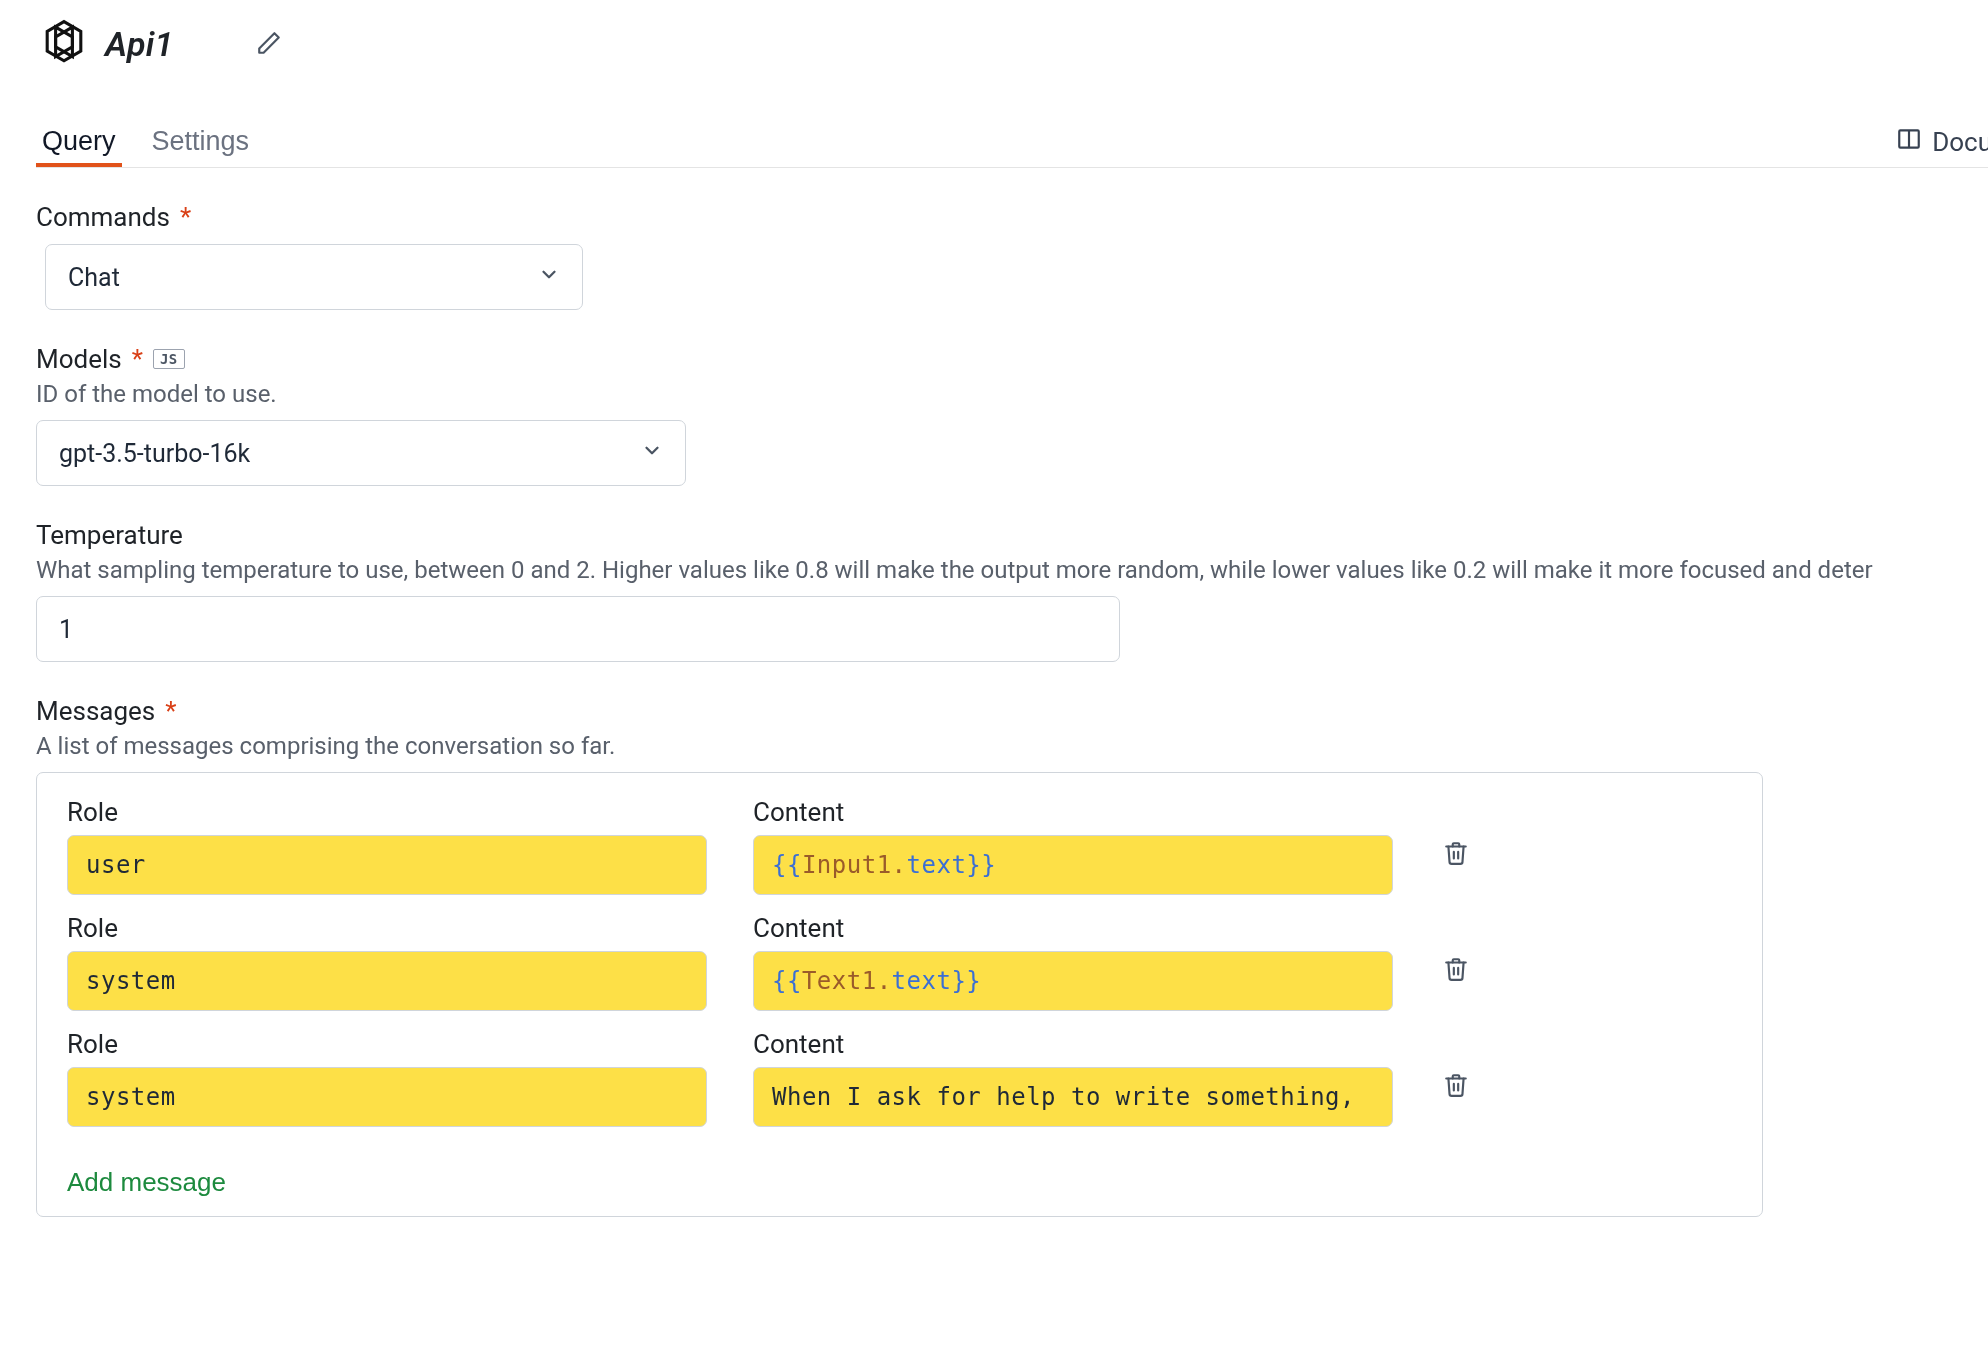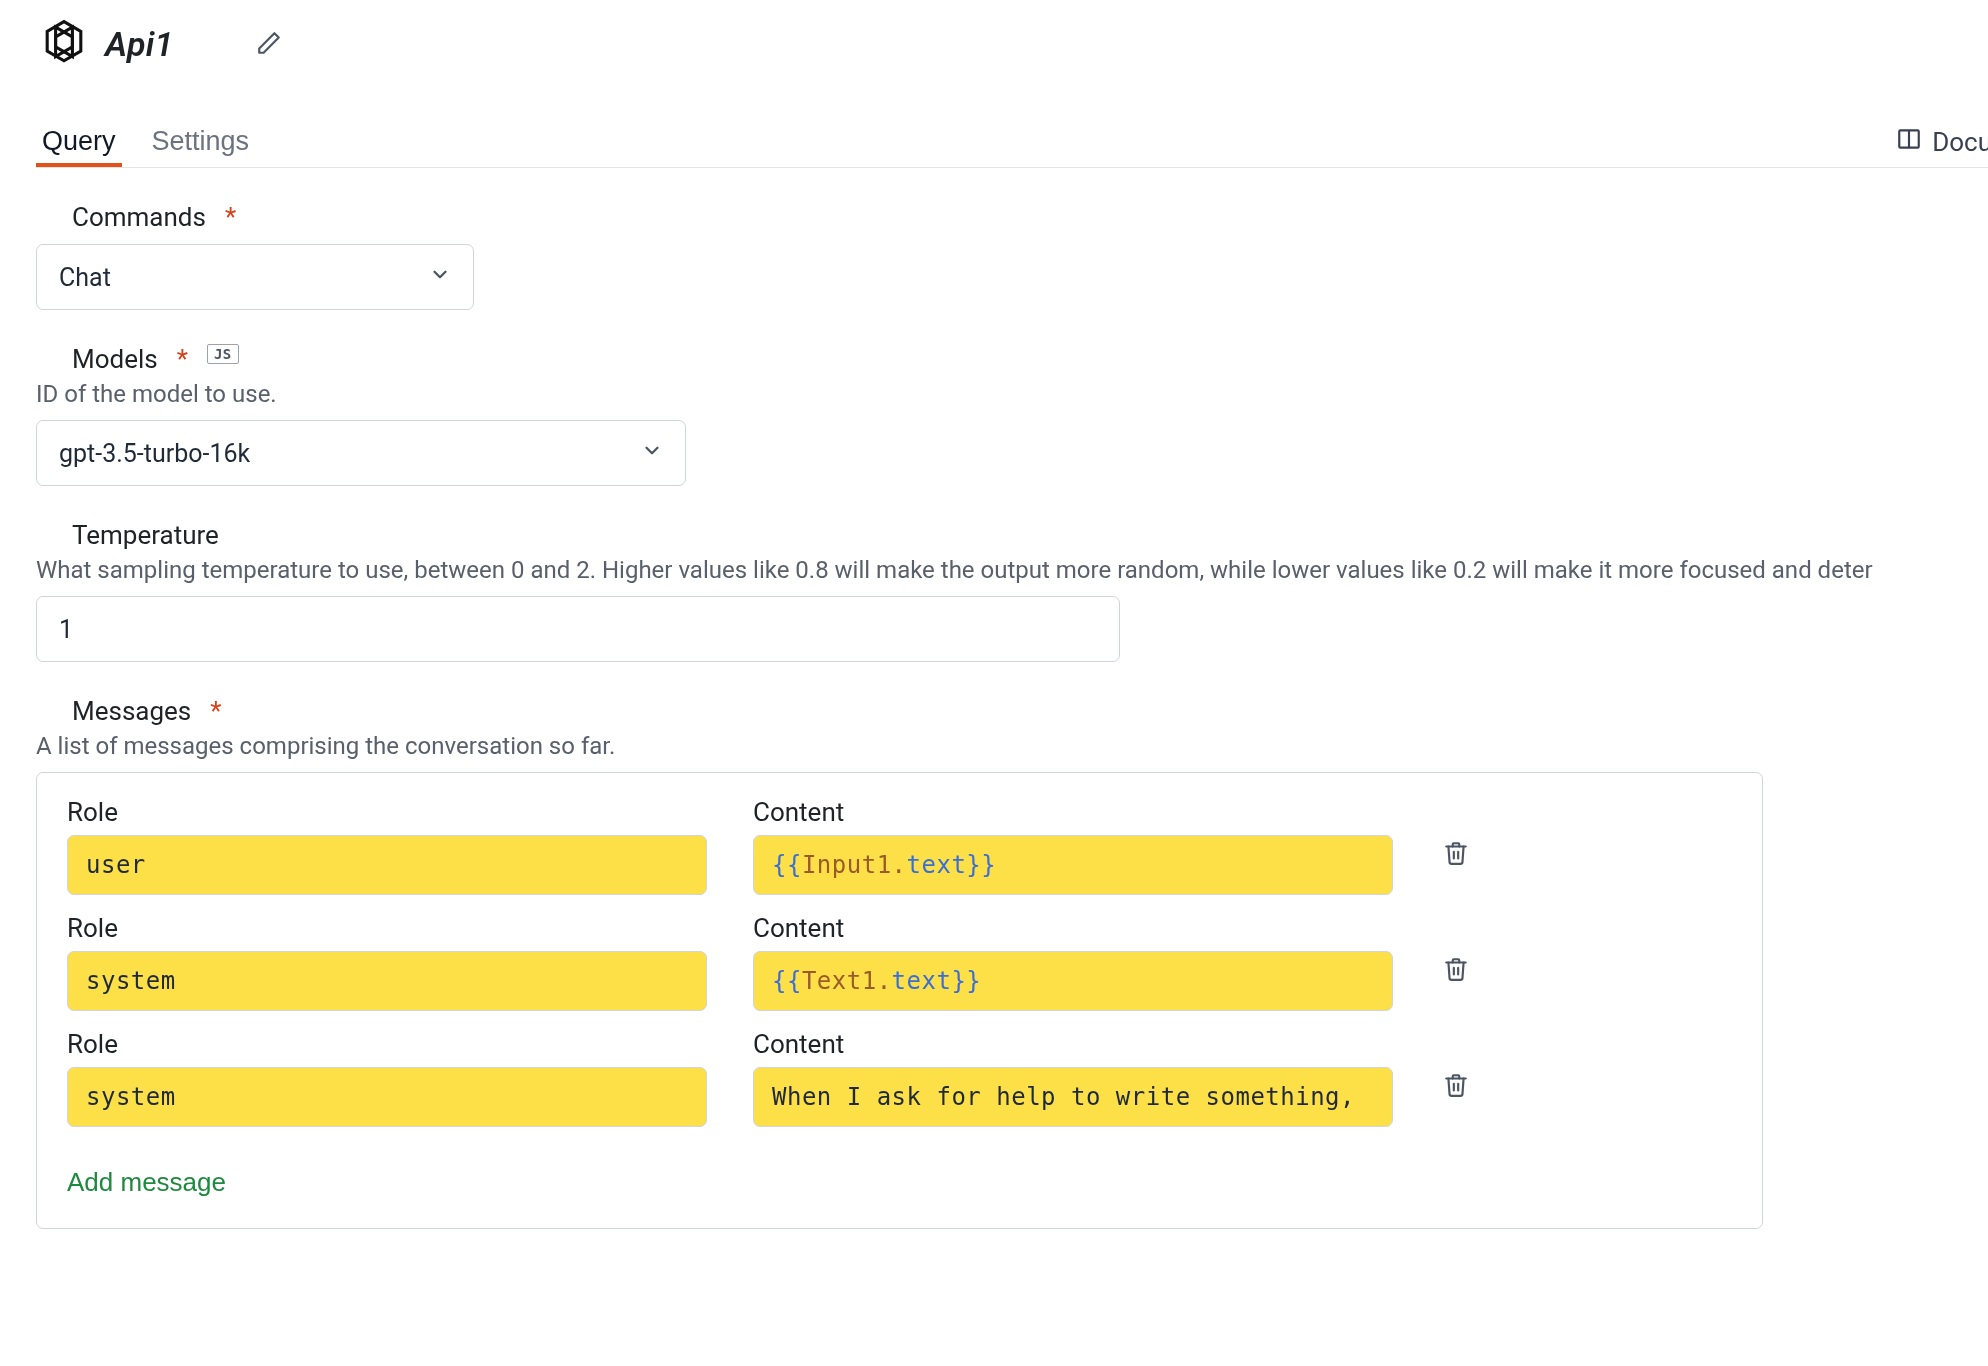--- a/index.html
+++ b/index.html
@@ -88,23 +88,22 @@
   .body {
     padding-top: 34px;
     display: flex;
     flex-direction: column;
     gap: 34px;
   }
   .field-label {
     font-size: 26px;
     color: #1f2328;
     display: flex;
-    align-items: flex-start;
-    gap: 19px;
-    margin-left: 36px;
+    align-items: center;
+    gap: 10px;
   }
   .req { color: #d94017; }
   .js-badge {
     font-size: 14px;
     font-weight: 600;
     color: #4b5563;
     border: 1.5px solid #9ca3af;
     border-radius: 2px;
     padding: 1px 6px;
     font-family: "SFMono-Regular", Consolas, monospace;
@@ -130,29 +129,29 @@
     color: #1f2937;
     position: relative;
     cursor: pointer;
   }
   .select .chev {
     position: absolute;
     right: 22px;
     top: 50%;
     transform: translateY(-50%);
   }
-  .select-commands { width: 438px; }
+  .select-commands { width: 538px; margin-left: 9px; }
   .select-models   { width: 650px; }
   .input-temp      { width: 1084px; cursor: text; }
 
   
   .messages-box {
     border: 1px solid #d0d5db;
     border-radius: 7px;
-    padding: 24px 30px 30px 30px;
+    padding: 24px 30px 18px 30px;
     width: 1727px;
     margin-top: 12px;
   }
   .msg-row {
     display: grid;
     grid-template-columns: 640px 640px 60px;
     column-gap: 46px;
     align-items: start;
   }
   .msg-sub-label {

